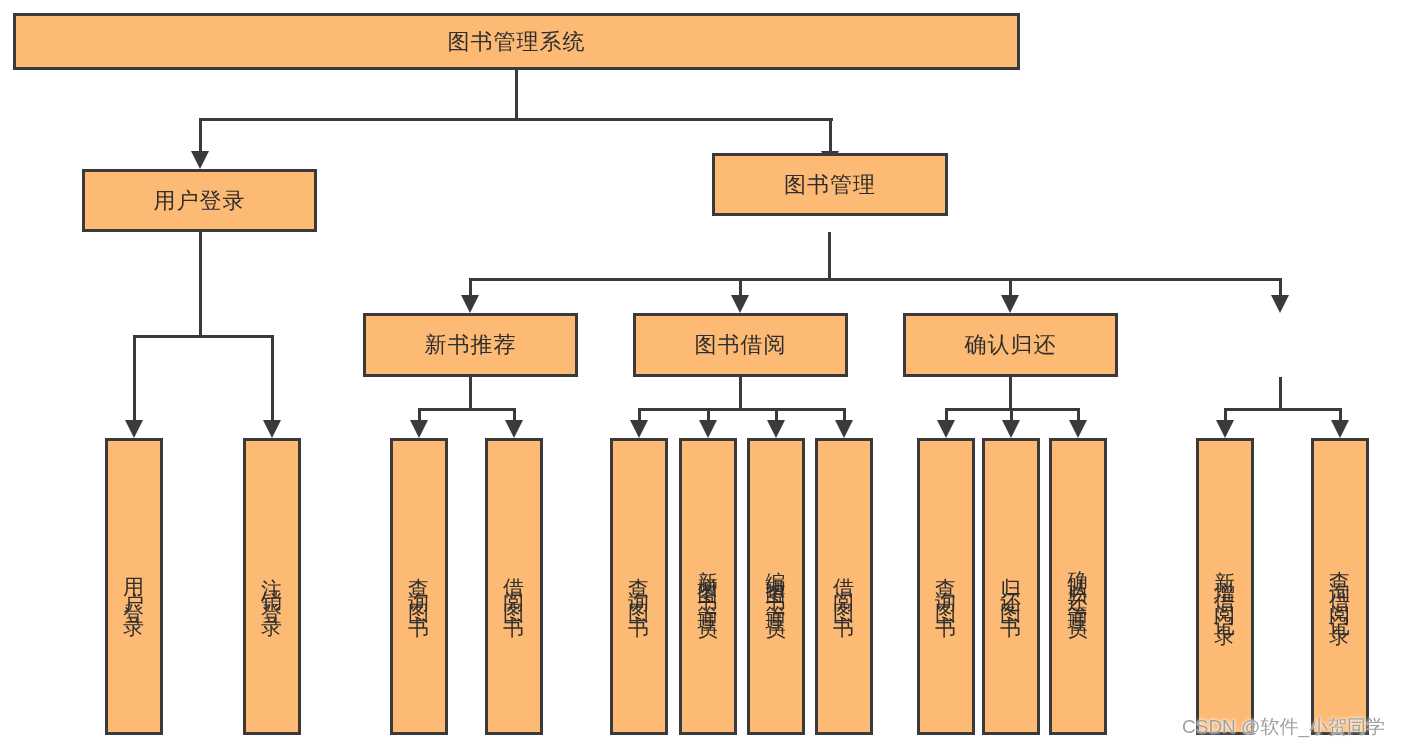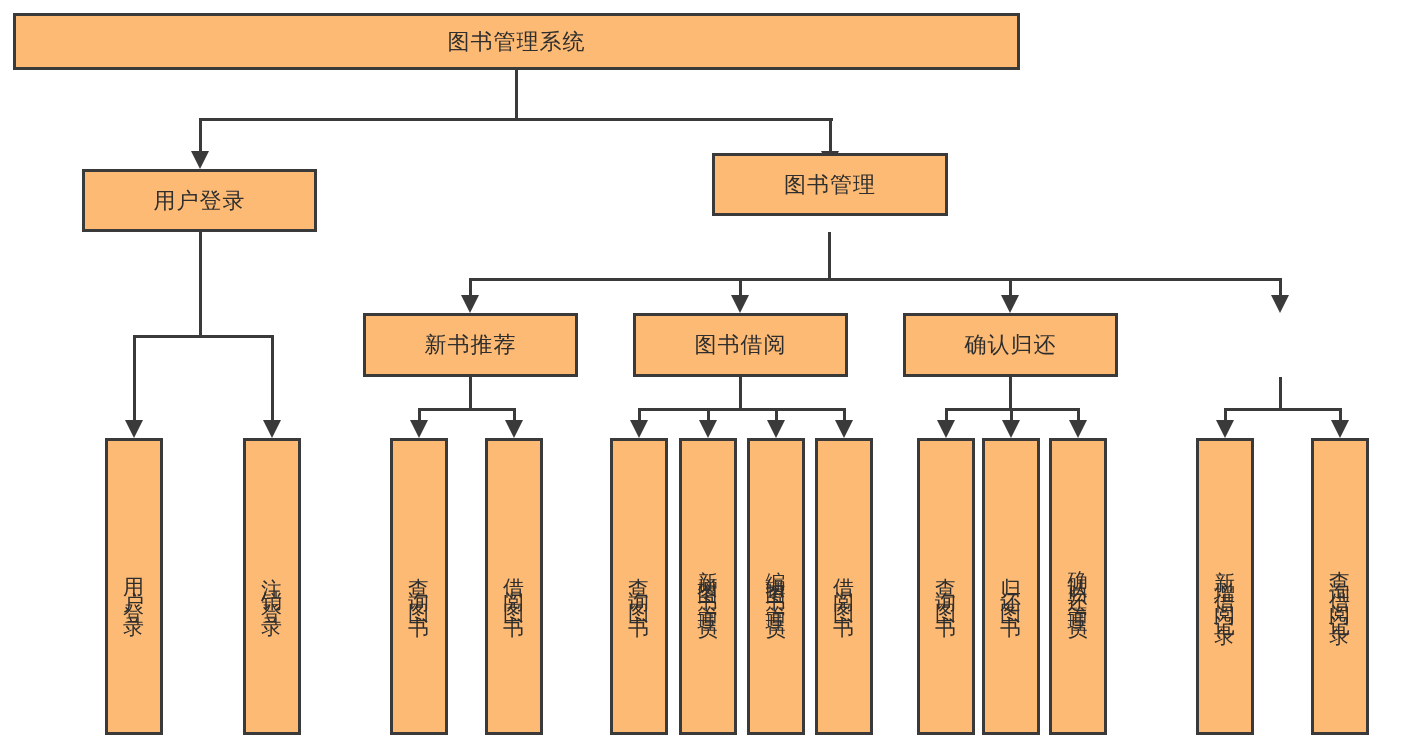--- a/index.html
+++ b/index.html
@@ -178,14 +178,15 @@
     <span>确认归还（管理员）</span>
   </div>
 
   <div class="node vnode len6" style="left:1196px;top:438px;width:58px;height:297px">
     <span>新增借阅记录</span>
   </div>
   <div class="node vnode len6" style="left:1311px;top:438px;width:58px;height:297px">
     <span>查询借阅记录</span>
   </div>
 
+  <div id="watermark">CSDN @软件_小贺同学</div>
 
 </div>
 
 </body></html>

